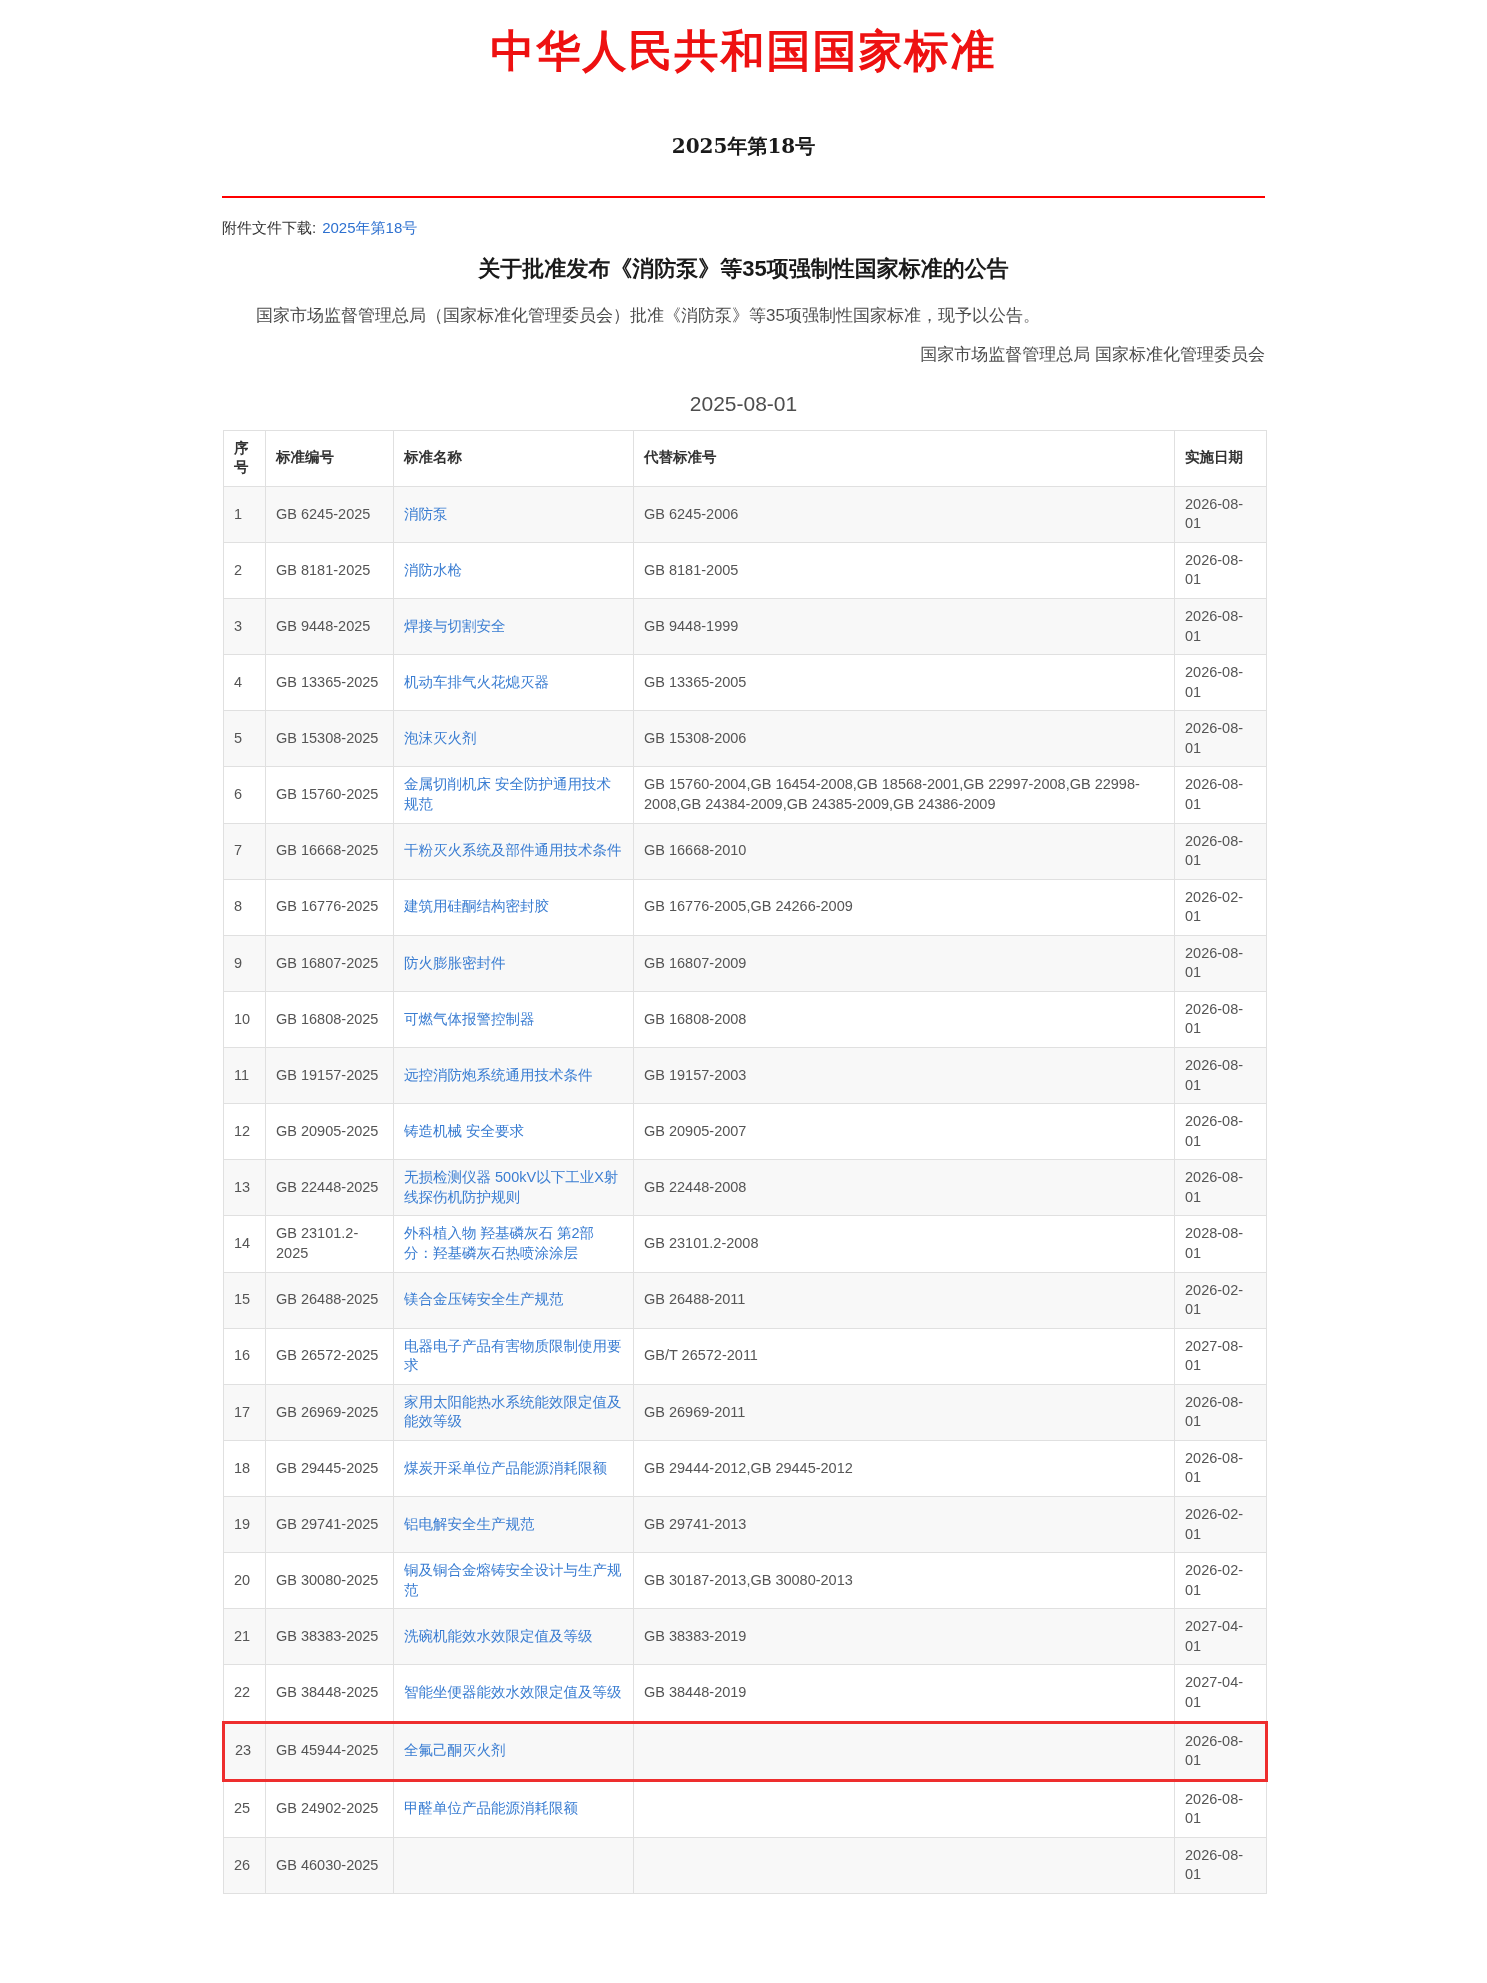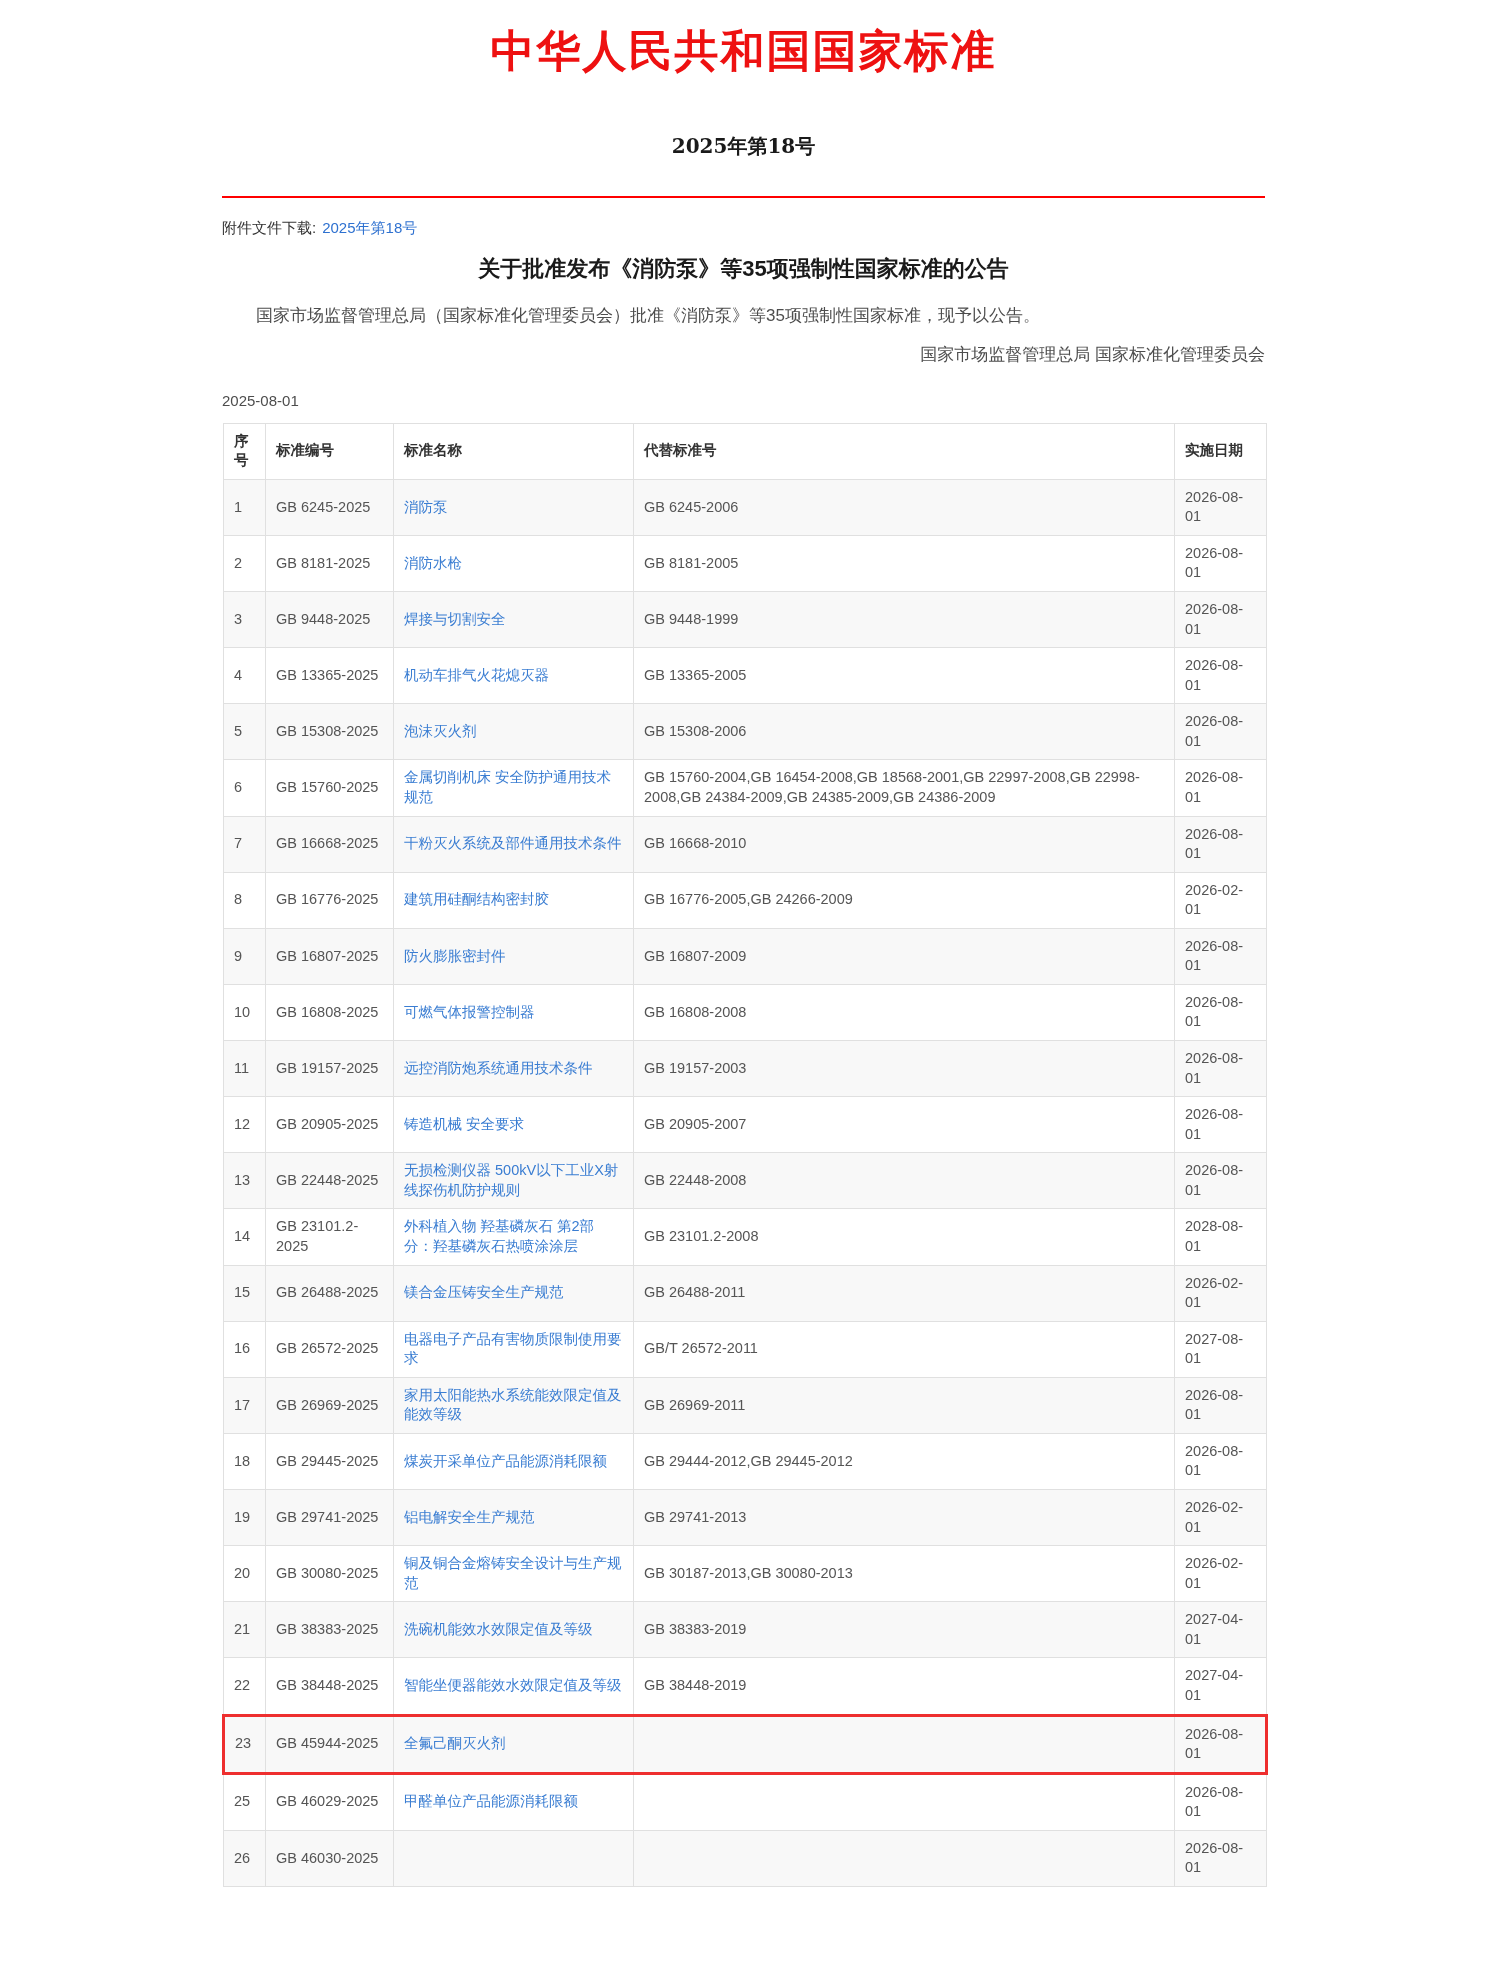--- a/index.html
+++ b/index.html
@@ -64,22 +64,22 @@
     color: #4d4d4d;
   }
   .signature {
     margin-top: 14px;
     text-align: right;
     font-size: 17px;
     color: #4d4d4d;
   }
   .sign-date {
     margin-top: 26px;
-    text-align: left;
-    font-size: 15px;
+    text-align: center;
+    font-size: 21px;
     color: #4d4d4d;
   }
 
   table.standards {
     margin-top: 14px;
     width: 100%;
     border-collapse: collapse;
     table-layout: fixed;
     font-size: 14.5px;
   }
@@ -305,21 +305,21 @@
         </tr>
         <tr class="hl">
           <td class="seq">23</td>
           <td class="code">GB 45944-2025</td>
           <td class="name"><a href="#">全氟己酮灭火剂</a></td>
           <td class="replaced"></td>
           <td class="date">2026-08-01</td>
         </tr>
         <tr>
           <td class="seq">25</td>
-          <td class="code">GB 46029-2025</td>
+          <td class="code">GB 24902-2025</td>
           <td class="name"><a href="#">甲醛单位产品能源消耗限额</a></td>
           <td class="replaced"></td>
           <td class="date">2026-08-01</td>
         </tr>
         <tr>
           <td class="seq">26</td>
           <td class="code">GB 46030-2025</td>
           <td class="name"></td>
           <td class="replaced"></td>
           <td class="date">2026-08-01</td>

